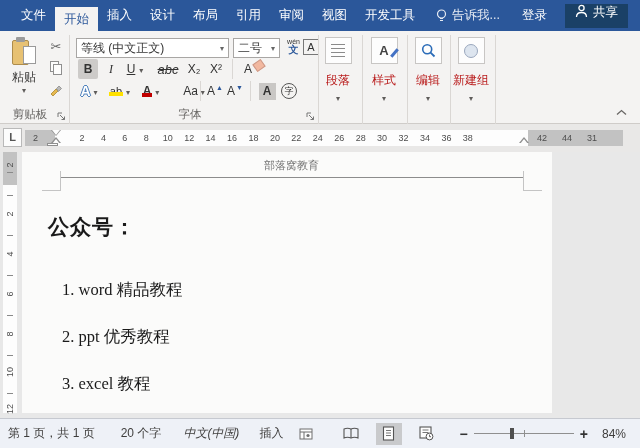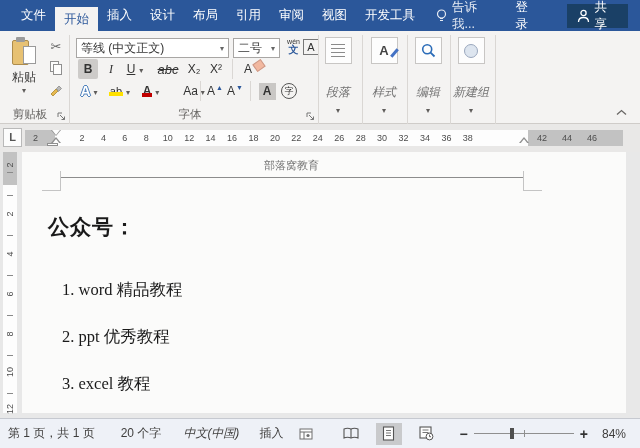--- a/index.html
+++ b/index.html
@@ -13,22 +13,22 @@
   .titlebar{
     position:absolute; left:0; top:0; width:640px; height:31px;
     background:#2b579a; color:#fff; display:flex; align-items:stretch;
     font-size:12.5px; padding-left:12px;
   }
   .tab{ padding:0 9px; display:flex; align-items:center; white-space:nowrap; }
   .tab.active{ background:#f4f3f2; color:#2b579a; margin-top:7px; }
   .tellme{ display:flex; align-items:center; gap:5px; padding:0 8px; opacity:.88; margin-left:4px; }
   .signin{ display:flex; align-items:center; padding:0 10px; margin-left:auto; }
   .share-btn{
-    background:#1a4066; margin:4px 12px 3px 17px; padding:0 10px;
-    display:flex; align-items:center; gap:5px;
+    background:#1a4066; margin:4px 12px 3px 8px; padding:0 10px;
+    display:flex; align-items:flex-start; gap:5px;
   }
   
   .ribbon{
     position:absolute; left:0; top:31px; width:640px; height:93px;
     background:#f4f3f2; border-bottom:1px solid #cfccc9; font-size:12px; color:#3b3a39;
   }
   .vsep{ position:absolute; top:4px; height:104px; width:1px; background:#dad7d4; }
   .grp-label{ position:absolute; top:76px; font-size:11.5px; color:#696765; text-align:center; }
   .launcher{ position:absolute; top:81px; }
   
@@ -73,21 +73,21 @@
   .bar-under::after{ content:""; position:absolute; left:-1px; right:-1px; bottom:1px; height:4px; }
   .hl::after{ background:#ffe100; }
   .fc{ font-weight:bold; font-size:12px; }
   .fc::after{ background:#c00000; }
   .caret{ font-size:7px; color:#2b579a; margin:-8px 0 0 1px; }
   .shade{ background:#c9c7c5; width:17px; height:17px; line-height:17px; text-align:center; font-weight:bold; }
   .enclose{ width:16px; height:16px; border:1px solid #555; border-radius:50%; font-size:9px; line-height:14px; text-align:center; }
   
   .big-grp{ position:absolute; top:6px; width:44px; text-align:center; }
   .big-box{ width:27px; height:27px; margin:0 auto; background:#fdfdfd; border:1px solid #c8c6c4; display:flex; align-items:center; justify-content:center; }
-  .big-label{ margin-top:20px; font-size:12px; color:#737373;font-style:italic; }
+  .big-label{ margin-top:8px; font-size:12px; color:#b91c1c; }
   .big-dd{ margin-top:1px; }
   .lines-icon{ width:14px; height:13px; background:linear-gradient(#8a8a8a 1.5px, transparent 1.5px); background-size:14px 4px; }
   .styleA{ font-size:13px; color:#444; position:relative; font-weight:bold; }
   .styleA::after{ content:""; position:absolute; right:-7px; bottom:0; width:3px; height:10px; background:#4472c4; transform:rotate(40deg); }
   .circle-icon{ width:14px; height:14px; border-radius:50%; border:1px solid #9aa7bd; background:#dde5ef; }
   .collapse-chevron{ position:absolute; left:616px; top:78px; }
   
   .ruler-row{ position:absolute; left:0; top:124px; width:640px; height:28px; background:#e9e8e7; }
   .tabsel{
     position:absolute; left:3px; top:4px; width:19px; height:19px; background:#fcfcfc;
@@ -108,21 +108,21 @@
   .ind-hang i{ position:absolute; left:-4px; top:2px; border-left:4px solid transparent; border-right:4px solid transparent; border-bottom:5px solid #fdfdfd; }
   .ind-rect{ position:absolute; left:22px; top:13px; width:11px; height:3px; background:#fdfdfd; border:1px solid #8f8f8f; }
   .ind-right{ left:494px; top:7px; border-left:5px solid transparent; border-right:5px solid transparent; border-bottom:6px solid #8f8f8f; }
   .ind-right i{ position:absolute; left:-4px; top:2px; border-left:4px solid transparent; border-right:4px solid transparent; border-bottom:5px solid #fdfdfd; }
   
   .doc-area{ position:absolute; left:0; top:152px; width:640px; height:266px; background:#e8e8e8; }
   .vruler{ position:absolute; left:3px; top:0; width:14px; height:261px; background:#fdfdfd; font-size:9px; color:#4d4d4d; }
   .vgray{ position:absolute; left:0; top:0; width:14px; height:33px; background:#c2c2c2; }
   .vnum{ position:absolute; left:0; width:14px; text-align:center; transform:rotate(-90deg); }
   .vdash{ position:absolute; left:4px; width:6px; height:1px; background:#8a8a8a; }
-  .page{ position:absolute; left:22px; top:0; width:604px; height:261px; background:#fbfbfa; color:#1a1a1a; }
+  .page{ position:absolute; left:22px; top:0; width:530px; height:261px; background:#fbfbfa; color:#1a1a1a; }
   .hdr-text{ position:absolute; left:38px; top:6px; width:463px; text-align:center; font-size:11px; color:#757575; }
   .hdr-line{ position:absolute; left:38px; top:25px; width:463px; height:1px; background:#8c8c8c; }
   .crop{ position:absolute; background:#c4c4c4; }
   .doc-heading{ position:absolute; left:26px; top:62px; font-size:21px; font-weight:bold; line-height:25px; letter-spacing:1px; }
   .doc-item{ position:absolute; left:40px; font-size:16.5px; line-height:21px; font-family:"Liberation Serif","DejaVu Serif",serif; }
   
   .statusbar{
     position:absolute; left:0; top:418px; width:640px; height:30px;
     background:#eef1f7; border-top:1px solid #c6c9d0; display:flex; align-items:center;
     font-size:12px; color:#3f3e3d;
@@ -353,21 +353,21 @@
       <div class="tri ind-hang">
           <i></i>
         </div>
       <div class="ind-rect"></div>
       <div class="tri ind-right">
           <i></i>
         </div>
       <div class="hnums-right">
         <span>42</span>
           <span>44</span>
-          <span>46</span>
+          <span>31</span>
       </div>
     </div>
   </div>
 
   <div class="doc-area">
     <div class="vruler">
       <div class="vgray"></div>
       <span class="vnum" style="top:8px;">2</span>
       <i class="vdash" style="top:20px;"></i>
       <i class="vdash" style="top:43px;"></i>

